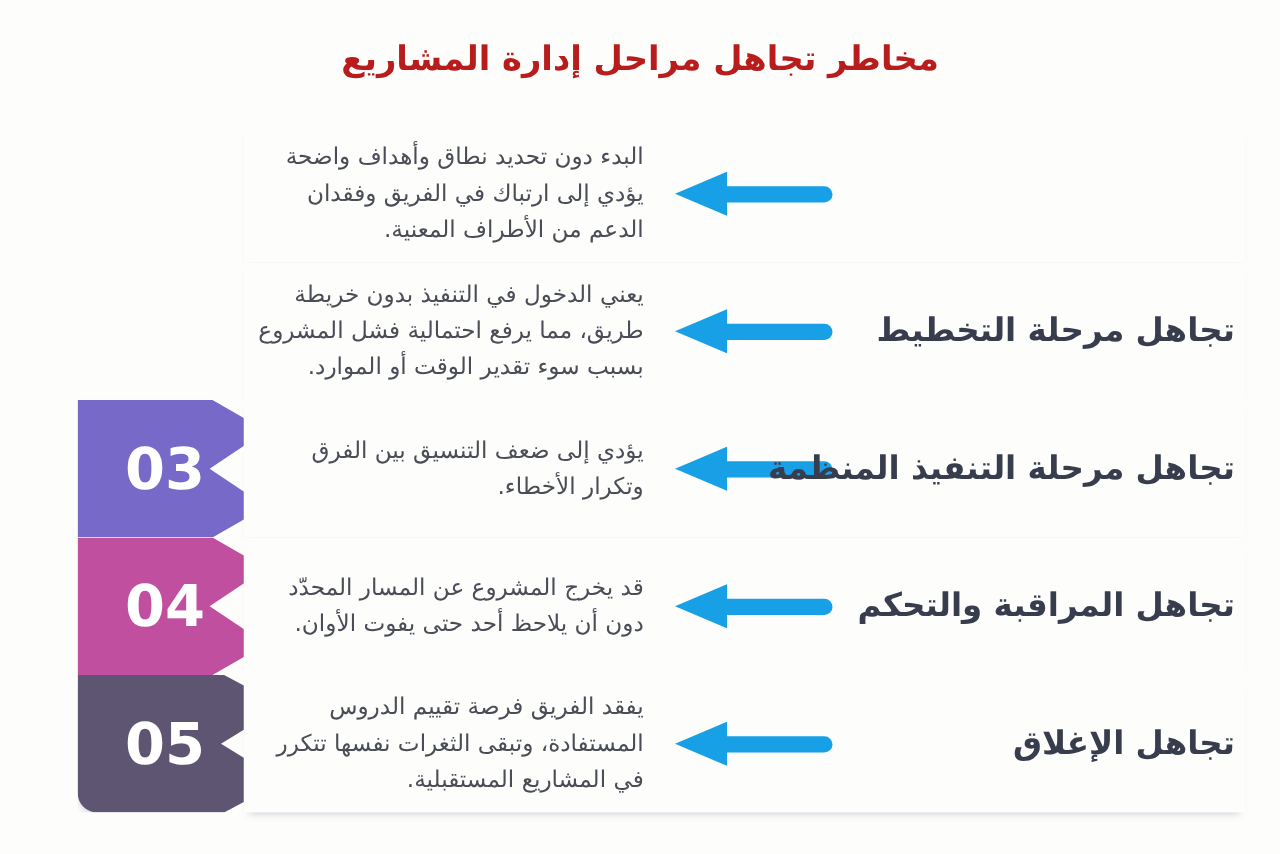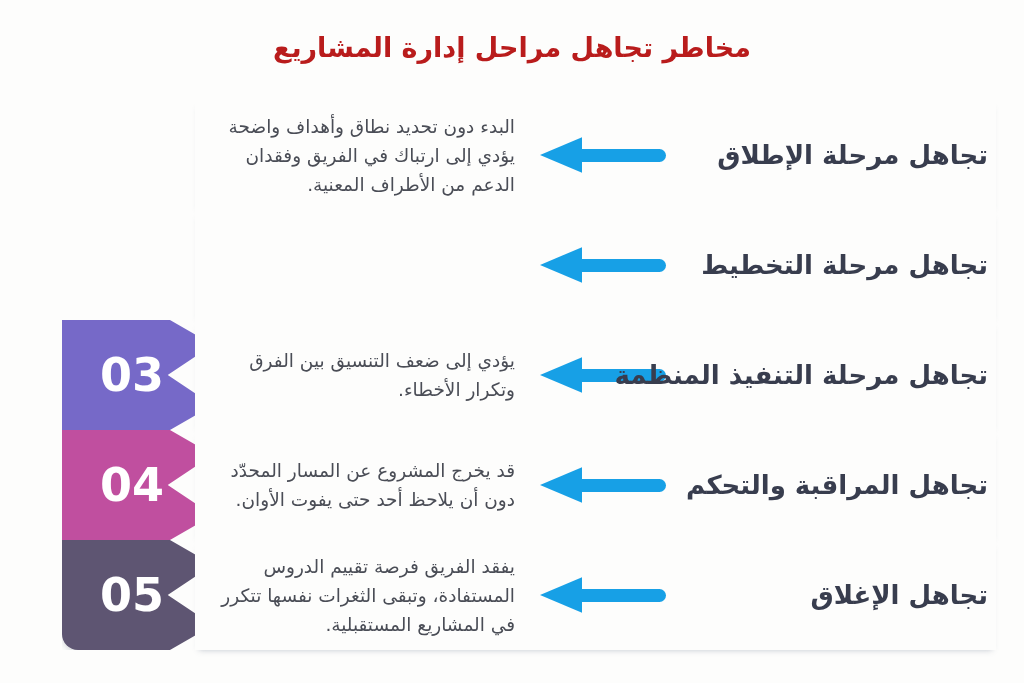--- a/index.html
+++ b/index.html
@@ -17,21 +17,21 @@
     color:#b91c1c;letter-spacing:0;
   }
 
   
   .block{
     position:absolute;left:62px;width:151px;height:110px;
     clip-path:polygon(0 0, 71.5% 0, 100% 22.5%, 70% 50%, 100% 77.5%, 71.5% 100%, 0 100%);
     filter:drop-shadow(1px 3px 3px rgba(100,110,130,0.28));
   }
   .block.first{border-top-left-radius:16px;}
-  .block.last{border-bottom-left-radius:16px;}
+  .block.last{border-bottom-left-radius:16px;padding-left:13px;}
   .block .num{
     position:absolute;left:0;top:0;width:140px;height:110px;
     line-height:110px;text-align:center;
     color:#ffffff;font-size:46px;font-weight:bold;
   }
 
   
   .row{
     position:absolute;left:195px;right:28px;height:110px;
     background:#fdfdfc;
@@ -81,24 +81,24 @@
   <div class="block last" style="top: 540px; background: rgb(94, 85, 114);">
     <div class="num">05</div>
   </div>
 
   <div class="row" style="top:100px">
     <div class="desc">البدء دون تحديد نطاق وأهداف واضحة يؤدي إلى ارتباك في الفريق وفقدان الدعم من الأطراف المعنية.</div>
     <div class="arrow">
       <div class="shaft"></div>
       <div class="head"></div>
     </div>
-    <div class="heading">تجاهل مرحلة الإطلاق</div>
   </div>
 
   <div class="row" style="top:210px">
+    <div class="desc">يعني الدخول في التنفيذ بدون خريطة طريق، مما يرفع احتمالية فشل المشروع بسبب سوء تقدير الوقت أو الموارد.</div>
     <div class="arrow">
       <div class="shaft"></div>
       <div class="head"></div>
     </div>
     <div class="heading">تجاهل مرحلة التخطيط</div>
   </div>
 
   <div class="row" style="top:320px">
     <div class="desc">يؤدي إلى ضعف التنسيق بين الفرق وتكرار الأخطاء.</div>
     <div class="arrow">

